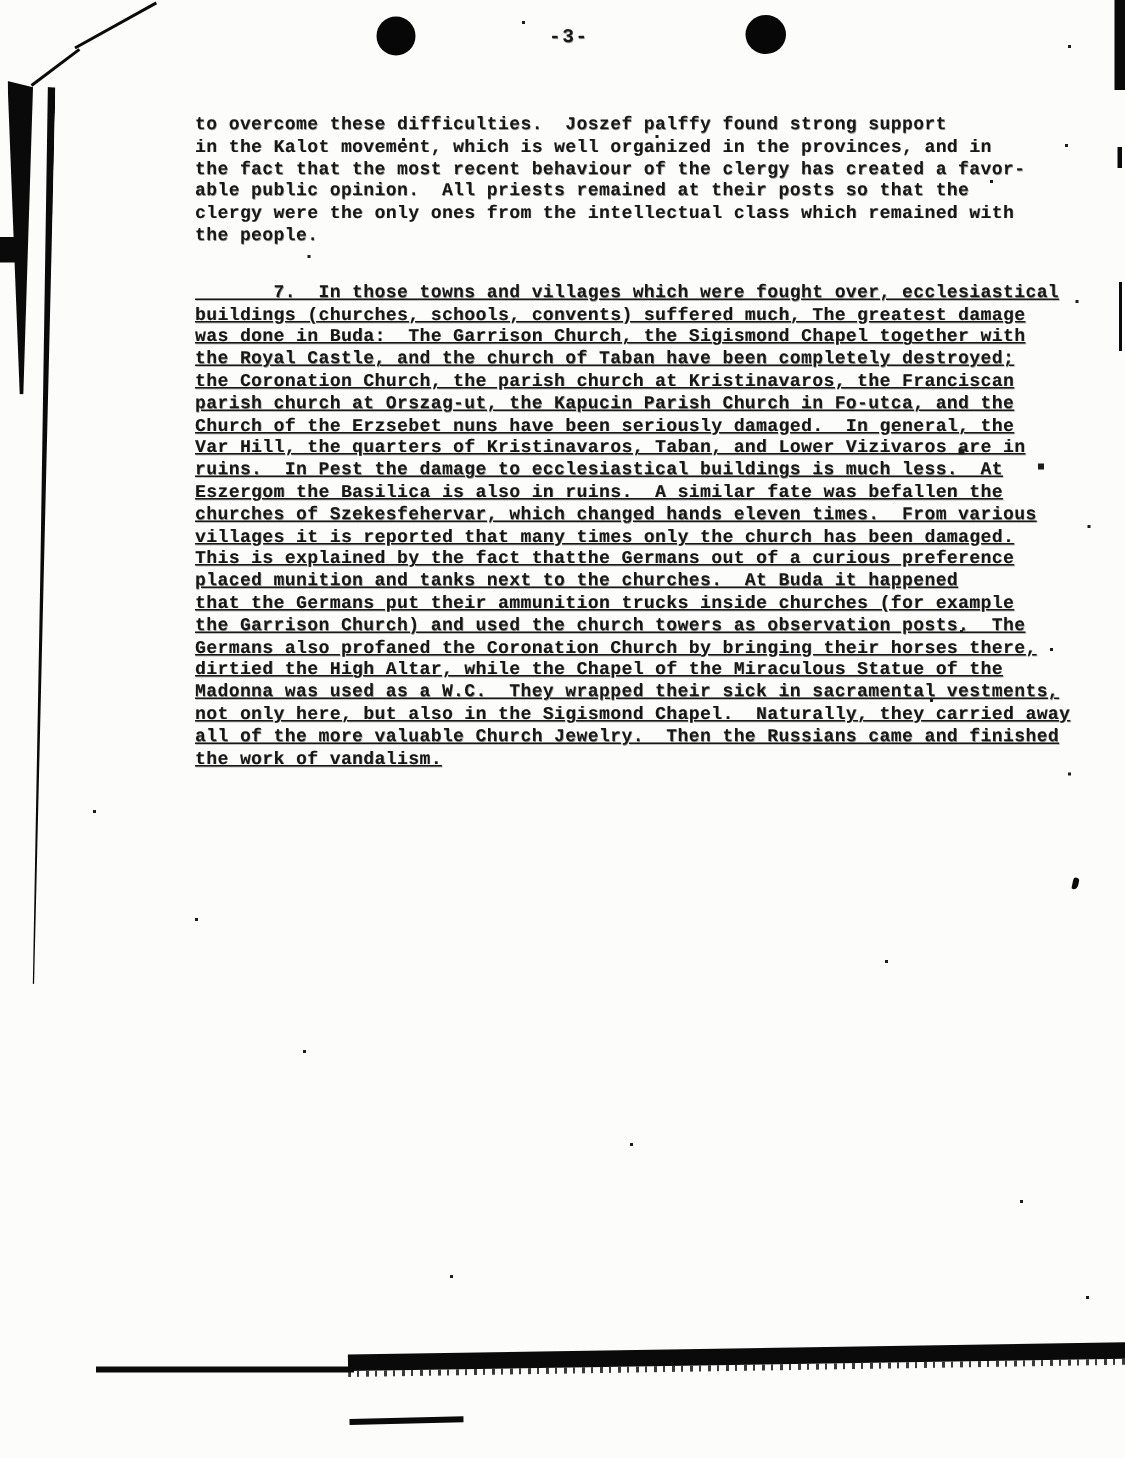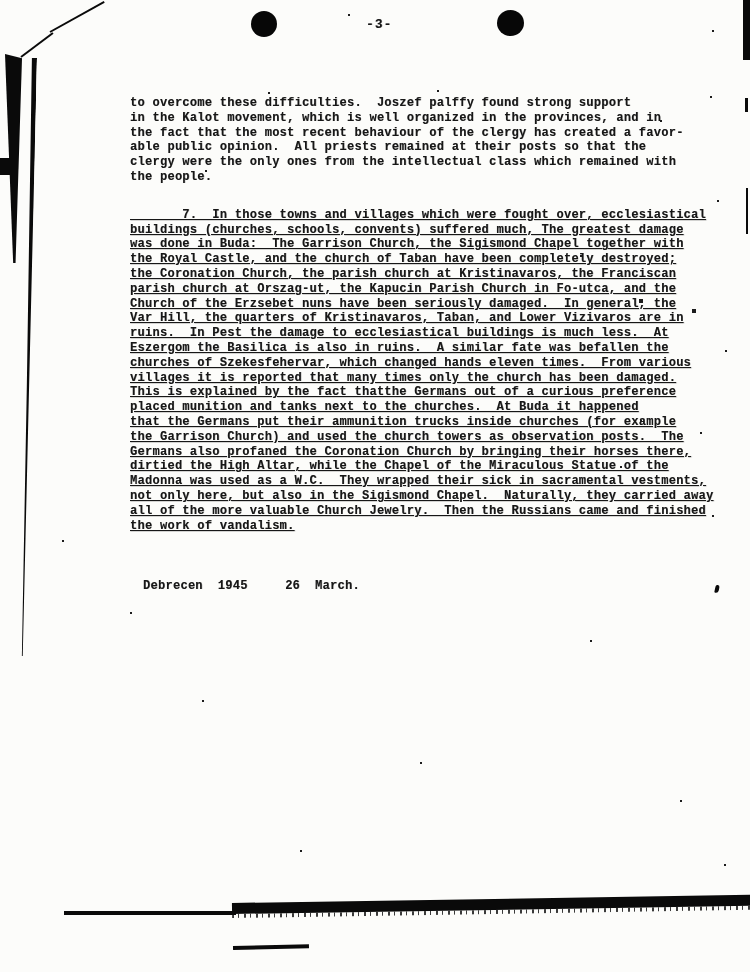--- a/index.html
+++ b/index.html
@@ -18,21 +18,21 @@
   .typed {
     white-space: pre;
     font-weight: 700;
     font-size: 12px;
     line-height: 14.8px;
     letter-spacing: 0.28px;
     color: #171717;
     text-shadow: 0.4px 0.4px 0 rgba(15,15,15,0.45);
   }
 
-  .text-block { position: absolute; left: 130px; top: 76px; margin-top: 20px; }
+  .text-block { position: absolute; left: 130px; top: 76px; }
   .para-2 { margin-top: 23px; text-decoration: underline; }
   .dateline { margin-top: 46px; margin-left: 13px; }
 
   .page-number {
     position: absolute;
     left: 366px; top: 18px;
     font-size: 13px;
     letter-spacing: 1px;
   }
 
@@ -138,21 +138,20 @@
 This is explained by the fact thatthe Germans out of a curious preference
 placed munition and tanks next to the churches.  At Buda it happened
 that the Germans put their ammunition trucks inside churches (for example
 the Garrison Church) and used the church towers as observation posts.  The
 Germans also profaned the Coronation Church by bringing their horses there,
 dirtied the High Altar, while the Chapel of the Miraculous Statue of the
 Madonna was used as a W.C.  They wrapped their sick in sacramental vestments,
 not only here, but also in the Sigismond Chapel.  Naturally, they carried away
 all of the more valuable Church Jewelry.  Then the Russians came and finished
 the work of vandalism.</div>
-    <div class="typed dateline">Debrecen  1945     26  March.</div>
   </div>
 
   <div class="artifact diag-1"></div>
   <div class="artifact diag-2"></div>
   <div class="artifact left-wedge"></div>
   <div class="artifact left-line"></div>
   <div class="artifact left-square"></div>
   <div class="artifact right-strip-a"></div>
   <div class="artifact right-strip-b"></div>
   <div class="artifact right-strip-c"></div>

